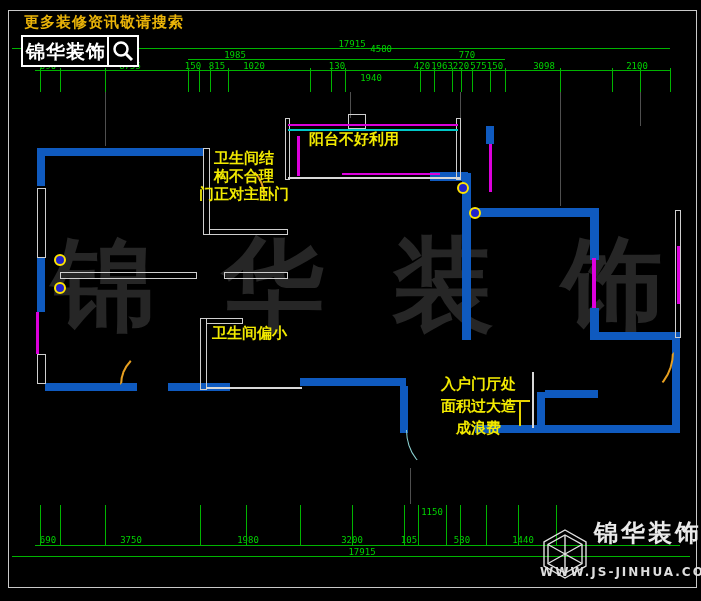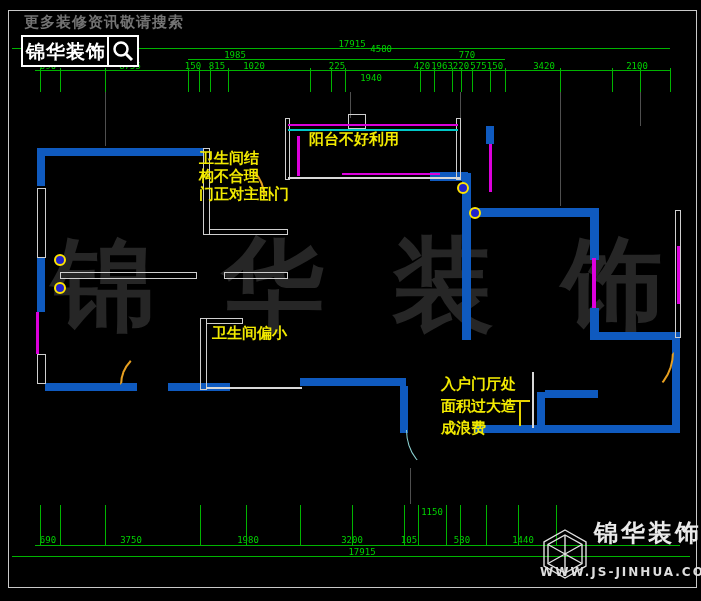--- a/index.html
+++ b/index.html
@@ -1,21 +1,21 @@
 <!DOCTYPE html>
 <html><head>
 <meta charset="utf-8">
 <style>
   html,body{margin:0;padding:0;background:#000;}
   #canvas{position:relative;width:701px;height:601px;background:#000;overflow:hidden;
           font-family:"DejaVu Sans",sans-serif;}
   
   .frame{position:absolute;left:8px;top:10px;width:687px;height:576px;border:1px solid #c9c9c9;}
   
-  .tagline{position:absolute;left:24px;top:13px;color:#737373;font:bold 15px/18px "DejaVu Sans",sans-serif;letter-spacing:1px;white-space:nowrap;}
+  .tagline{position:absolute;left:24px;top:13px;color:#eab308;font:bold 15px/18px "DejaVu Sans",sans-serif;letter-spacing:1px;white-space:nowrap;}
   .logo-box{position:absolute;left:21px;top:35px;width:114px;height:28px;border:2px solid #fff;display:flex;align-items:center;background:#000;}
   .logo-text{flex:1;color:#fff;font:bold 19px/28px "DejaVu Serif",serif;letter-spacing:1px;padding-left:3px;white-space:nowrap;}
   .logo-sep{width:2px;height:100%;background:#fff;}
   .logo-mag{width:28px;display:flex;align-items:center;justify-content:center;}
   
   .dimline{position:absolute;height:1px;background:#00b400;}
   .dim{position:absolute;color:#00d200;font:9px/10px "DejaVu Sans Mono",monospace;text-align:center;white-space:nowrap;}
   .tickrow{position:absolute;}
   .tick{position:absolute;top:0;width:1px;height:100%;background:#00b400;}
   .ext{position:absolute;width:1px;background:#4f4f4f;}
@@ -23,21 +23,21 @@
   .bw{position:absolute;background:#0f5abf;}
   .ww{position:absolute;border:1px solid #cfcfcf;}
   .wl{position:absolute;background:#d8d8d8;}
   .mg{position:absolute;background:#dc00dc;}
   .cy{position:absolute;background:#00c8c8;}
   .circ{position:absolute;width:8px;height:8px;border:2px solid #ffe400;border-radius:50%;background:#2222cc;}
   .arc{position:absolute;border:2px solid transparent;}
   .arcq{position:absolute;}
   
   .ann{position:absolute;color:#f2ea00;font:bold 15px/18px "DejaVu Sans",sans-serif;white-space:nowrap;}
-  .ann div{white-space:nowrap;}
+  .ann div{white-space:nowrap;text-align:center;}
   
   .wm{position:absolute;top:228px;width:110px;color:#262626;font:bold 102px/112px "DejaVu Serif",serif;text-align:center;}
   
   .cube{position:absolute;left:538px;top:527px;}
   .brand{position:absolute;left:594px;top:521px;color:#e9e9e9;font:bold 24px/24px "DejaVu Serif",serif;letter-spacing:3px;white-space:nowrap;}
   .brand2{top:546px;}
   .website{position:absolute;left:540px;top:565px;color:#dedede;font:bold 12px/14px "DejaVu Sans",sans-serif;letter-spacing:2px;white-space:nowrap;}
 </style>
 </head>
 <body>
@@ -60,28 +60,28 @@
 
     <span class="dim" style="left:215px;top:50px;width:40px;">1985</span>
     <span class="dim" style="left:352px;top:44px;width:40px;text-align:right;">4580</span>
     <span class="dim" style="left:449px;top:50px;width:36px;">770</span>
 
     <span class="dim" style="left:36px;top:61px;width:24px;">690</span>
     <span class="dim" style="left:114px;top:61px;width:32px;">8755</span>
     <span class="dim" style="left:182px;top:61px;width:22px;">150</span>
     <span class="dim" style="left:206px;top:61px;width:22px;">815</span>
     <span class="dim" style="left:240px;top:61px;width:28px;">1020</span>
-    <span class="dim" style="left:326px;top:61px;width:22px;">225</span>
+    <span class="dim" style="left:326px;top:61px;width:22px;">130</span>
     <span class="dim" style="left:357px;top:61px;width:28px;margin-top:12px;">1940</span>
     <span class="dim" style="left:411px;top:61px;width:22px;">420</span>
     <span class="dim" style="left:428px;top:61px;width:28px;">1963</span>
     <span class="dim" style="left:450px;top:61px;width:22px;">220</span>
     <span class="dim" style="left:467px;top:61px;width:23px;">575</span>
     <span class="dim" style="left:484px;top:61px;width:22px;">150</span>
-    <span class="dim" style="left:530px;top:61px;width:28px;">3420</span>
+    <span class="dim" style="left:530px;top:61px;width:28px;">3098</span>
     <span class="dim" style="left:623px;top:61px;width:28px;">2100</span>
 
     <div class="tickrow" style="left:0;top:68px;width:701px;height:24px;">
         <div class="tick" style="left: 40px;"></div>
         <div class="tick" style="left: 60px;"></div>
         <div class="tick" style="left: 105px;"></div>
         <div class="tick" style="left: 188px;"></div>
         <div class="tick" style="left: 199px;"></div>
         <div class="tick" style="left: 210px;"></div>
         <div class="tick" style="left: 228px;"></div>

